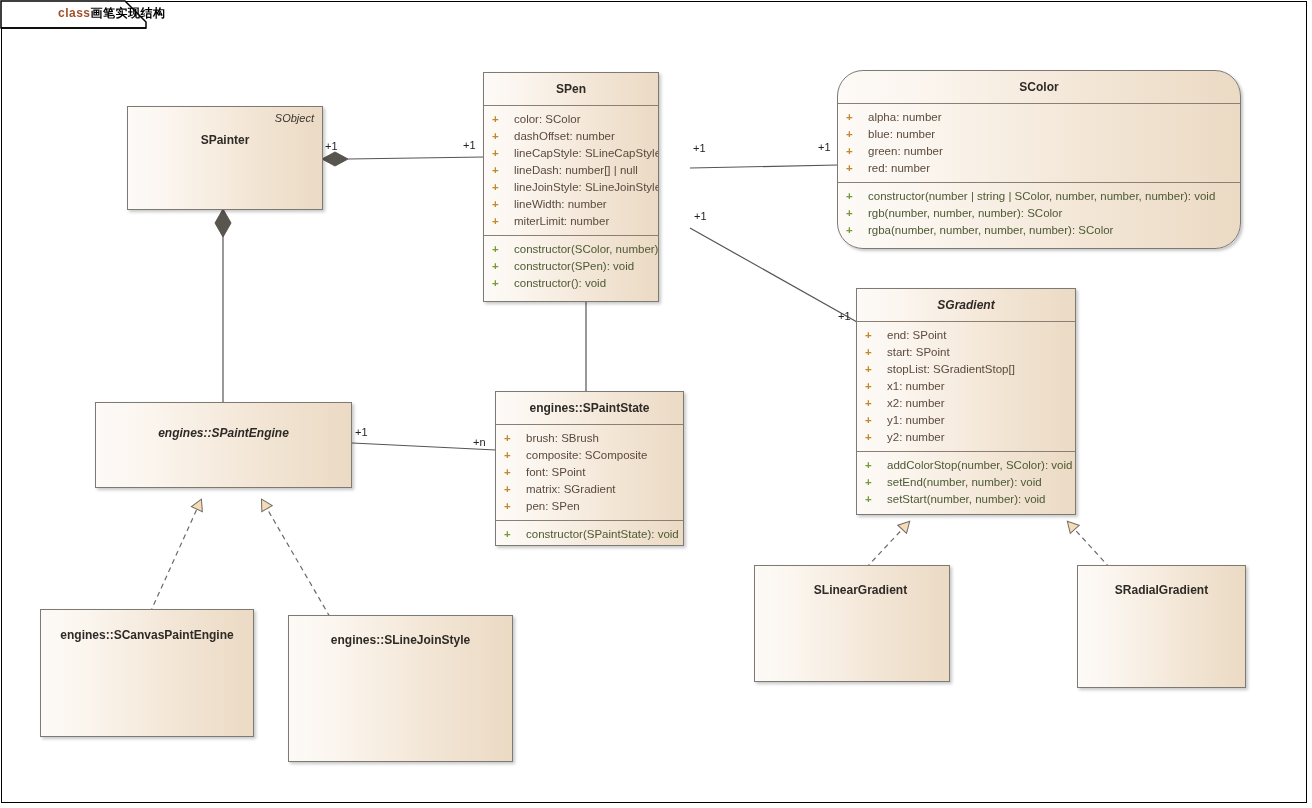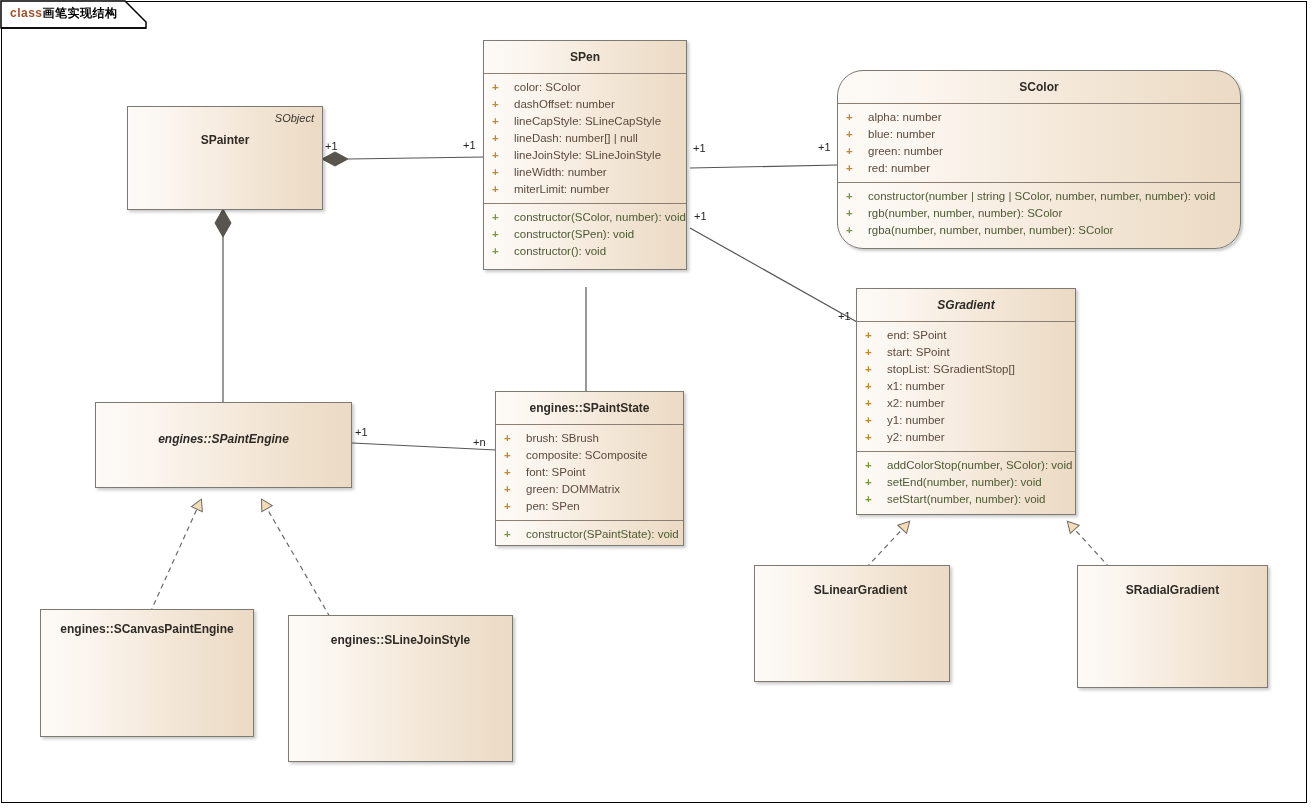--- a/index.html
+++ b/index.html
@@ -15,21 +15,21 @@
   .frame{
     position:absolute;left:1px;top:1px;width:1306px;height:802px;
     border:1px solid #000000;box-sizing:border-box;
   }
   .tab-shape{position:absolute;left:0;top:0;}
   .tab-label{
     position:absolute;left:10px;top:5px;
     font-size:12px;font-weight:bold;color:#000;
     white-space:nowrap;letter-spacing:.5px;
   }
-  .tab-label .kw{color:#a0522d;font-weight:bold;}
+  .tab-label .kw{color:#a0522d;font-weight:bold;margin-left:48px;}
 
   
   #links{position:absolute;left:0;top:0;width:1312px;height:808px;pointer-events:none;}
 
   
   .cls{
     position:absolute;box-sizing:border-box;
     border:1px solid #7d7a73;
     background:linear-gradient(to right,#fdfaf7 0%,#fbf5ee 22%,#f3e6d6 62%,#ebdac4 100%);
     box-shadow:2px 2px 3px rgba(0,0,0,.22);
@@ -134,21 +134,21 @@
   <div class="mult" style="left:694px;top:210px;">+1</div>
   <div class="mult" style="left:838px;top:310px;">+1</div>
   <div class="mult" style="left:355px;top:426px;">+1</div>
   <div class="mult" style="left:473px;top:436px;">+n</div>
 
   <div class="cls" style="left:127px;top:106px;width:196px;height:104px;">
     <div class="stereo">SObject</div>
     <div class="name" style="padding-top:26px;">SPainter</div>
   </div>
 
-  <div class="cls hasparts" style="left:483px;top:40px;width:204px;height:230px;">
+  <div class="cls hasparts" style="left:483px;top:72px;width:176px;height:230px;">
     <div class="name">SPen</div>
     <div class="sec">
       <div class="row"><span class="vis">+</span><span>color: SColor</span></div>
       <div class="row"><span class="vis">+</span><span>dashOffset: number</span></div>
       <div class="row"><span class="vis">+</span><span>lineCapStyle: SLineCapStyle</span></div>
       <div class="row"><span class="vis">+</span><span>lineDash: number[] | null</span></div>
       <div class="row"><span class="vis">+</span><span>lineJoinStyle: SLineJoinStyle</span></div>
       <div class="row"><span class="vis">+</span><span>lineWidth: number</span></div>
       <div class="row"><span class="vis">+</span><span>miterLimit: number</span></div>
     </div>
@@ -186,46 +186,46 @@
       <div class="row"><span class="vis">+</span><span>y2: number</span></div>
     </div>
     <div class="sec">
       <div class="row meth"><span class="vis">+</span><span>addColorStop(number, SColor): void</span></div>
       <div class="row meth"><span class="vis">+</span><span>setEnd(number, number): void</span></div>
       <div class="row meth"><span class="vis">+</span><span>setStart(number, number): void</span></div>
     </div>
   </div>
 
   <div class="cls" style="left:95px;top:402px;width:257px;height:86px;">
-    <div class="name it" style="padding-top:29px;">engines::SPaintEngine</div>
+    <div class="name it" style="padding-top:23px;">engines::SPaintEngine</div>
   </div>
 
   <div class="cls hasparts" style="left:495px;top:391px;width:189px;height:155px;">
     <div class="name">engines::SPaintState</div>
     <div class="sec">
       <div class="row"><span class="vis">+</span><span>brush: SBrush</span></div>
       <div class="row"><span class="vis">+</span><span>composite: SComposite</span></div>
       <div class="row"><span class="vis">+</span><span>font: SPoint</span></div>
-      <div class="row"><span class="vis">+</span><span>green: DOMMatrix</span></div>
+      <div class="row"><span class="vis">+</span><span>matrix: SGradient</span></div>
       <div class="row"><span class="vis">+</span><span>pen: SPen</span></div>
     </div>
     <div class="sec">
       <div class="row meth"><span class="vis">+</span><span>constructor(SPaintState): void</span></div>
     </div>
   </div>
 
   <div class="cls" style="left:40px;top:609px;width:214px;height:128px;">
-    <div class="name" style="padding-top:12px;">engines::SCanvasPaintEngine</div>
+    <div class="name" style="padding-top:18px;">engines::SCanvasPaintEngine</div>
   </div>
 
   <div class="cls" style="left:288px;top:615px;width:225px;height:147px;">
     <div class="name" style="padding-top:17px;">engines::SLineJoinStyle</div>
   </div>
 
   <div class="cls" style="left:754px;top:565px;width:196px;height:117px;padding-left:17px;">
     <div class="name" style="padding-top:17px;">SLinearGradient</div>
   </div>
 
-  <div class="cls" style="left:1077px;top:565px;width:191px;height:123px;">
+  <div class="cls" style="left:1077px;top:565px;width:169px;height:123px;">
     <div class="name" style="padding-top:17px;">SRadialGradient</div>
   </div>
 
 </div>
 
 </body></html>

